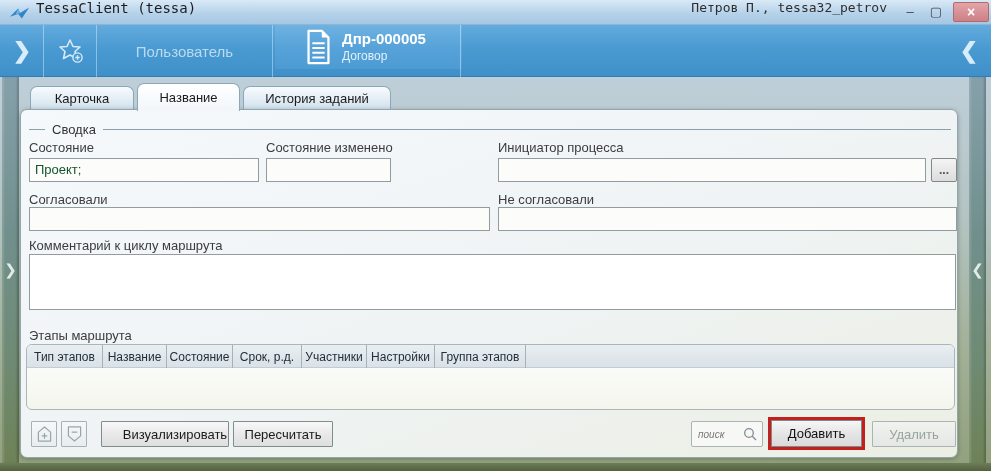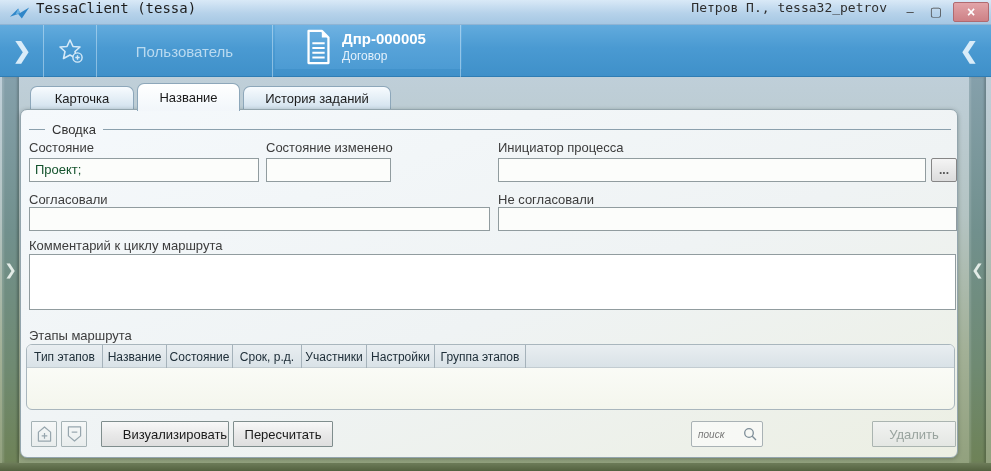--- a/index.html
+++ b/index.html
@@ -241,20 +241,25 @@
       </div>
 
       <div id="search-box" class="abs">
         <input id="search-input" type="text" placeholder="поиск" style="">
         <svg width="15" height="15" viewBox="0 0 15 15">
           <circle cx="6" cy="6" r="4.3" fill="none" stroke="#7d8d98" stroke-width="1.3"></circle>
           <path d="M9.3 9.3 L13 13" stroke="#7d8d98" stroke-width="1.3"></path>
         </svg>
       </div>
 
+      <div id="add-annotation" class="abs">
+        <div id="btn-add">
+          <span>Добавить</span>
+        </div>
+      </div>
 
       <div id="btn-delete" class="abs tool-btn">
         <span>Удалить</span>
       </div>
     </div>
 
     <div id="bottom-strip" class="abs"></div>
   </div>
 
 </div>

